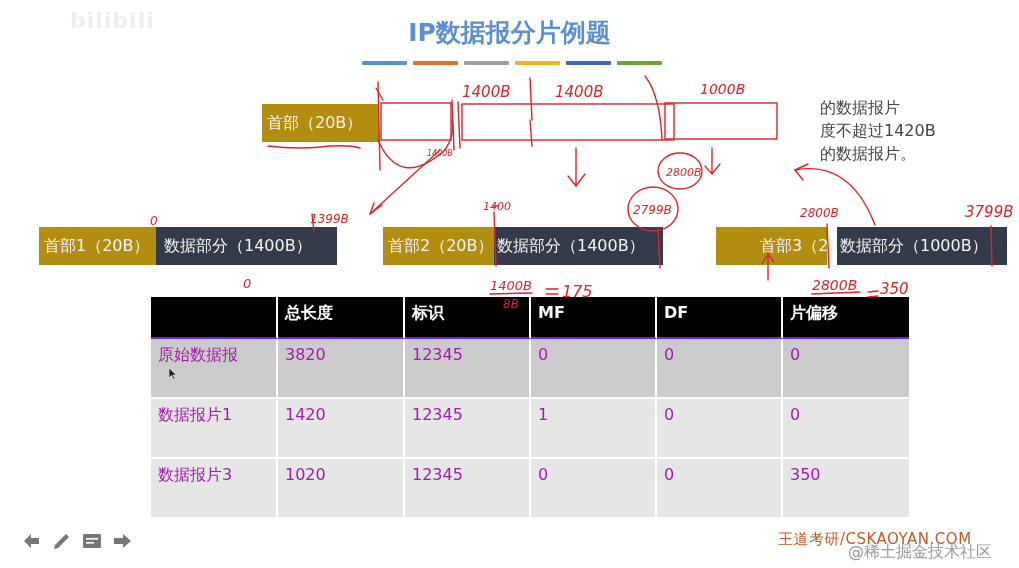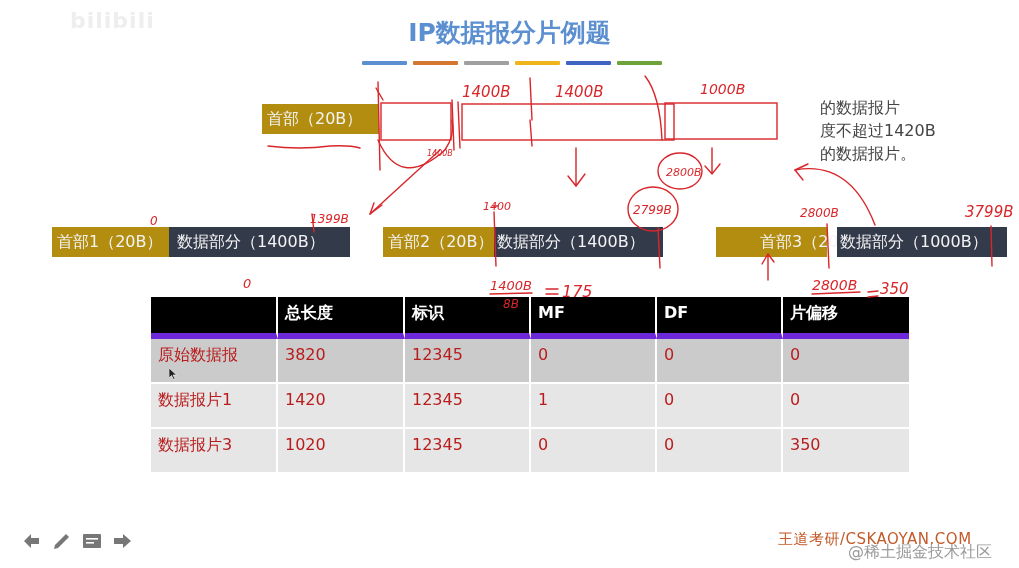--- a/index.html
+++ b/index.html
@@ -14,21 +14,21 @@
       letter-spacing: 1px;
     }
     .title {
       left: 0; width: 1019px; top: 16px; text-align: center;
       font-size: 25px; font-weight: bold; color: #5b8fd0;
       font-family: "DejaVu Sans", sans-serif;
     }
     .color-bars { left: 362px; top: 61px; display: flex; gap: 6px; }
     .color-bars .cb { width: 45px; height: 4px; border-radius: 1px; }
 
-    .packet { display: flex; height: 30px; font-size: 16px; color: #f3f3f3; }
+    .packet { display: flex; height: 38px; font-size: 16px; color: #f3f3f3; }
     .packet .hdr {
       background: #b38d10; display: flex; align-items: center; padding-left: 5px;
       box-sizing: border-box; white-space: nowrap;
     }
     .packet .dat {
       background: #333a4a; display: flex; align-items: center; box-sizing: border-box;
       white-space: nowrap;
     }
     .note {
       left: 820px; top: 96px; font-size: 16px; line-height: 23px; color: #444;
@@ -36,24 +36,24 @@
     }
 
     table.frag {
       position: absolute; left: 151px; top: 297px; border-collapse: separate;
       border-spacing: 0; font-size: 16px;
     }
     table.frag th {
       background: #000; color: #fff; text-align: left; height: 42px;
       padding: 0 7px; font-weight: bold; vertical-align: top; padding-top: 6px;
       box-sizing: border-box;
-      border-right: 2px solid #fff; border-bottom: 6px solid #6d28d9;
+      border-right: 2px solid #fff; border-bottom: 2px solid #6d28d9;
     }
     table.frag td {
-      color: #b91c1c; height: 45px; padding: 6px 7px 0 7px; vertical-align: top;
+      color: #a21caf; height: 60px; padding: 6px 7px 0 7px; vertical-align: top;
       box-sizing: border-box;
       border-right: 2px solid #fff; border-bottom: 2px solid #fff;
     }
     table.frag tr.odd td { background: #cbcbcb; }
     table.frag tr.even td { background: #e6e6e6; }
     table.frag th:last-child, table.frag td:last-child { border-right: none; margin-top: 30px; }
 
     .controls { left: 22px; top: 532px; display: flex; gap: 10px; align-items: center; }
     .ctrl { width: 20px; height: 18px; display: flex; align-items: center; justify-content: center; cursor: pointer; }
     .footer-brand {
@@ -85,21 +85,21 @@
     <span>首部（20B）</span>
   </div>
 </div>
 
 <div class="abs note">
   <div>的数据报片</div>
   <div>度不超过1420B</div>
   <div>的数据报片。</div>
 </div>
 
-<div class="abs packet" style="left:52px; top:227px;">
+<div class="abs packet" style="left:39px; top:227px;">
   <div class="hdr" style="width:117px;">
     <span>首部1（20B）</span>
   </div>
   <div class="dat" style="width:181px; padding-left:8px;">
     <span>数据部分（1400B）</span>
   </div>
 </div>
 
 <div class="abs packet" style="left:383px; top:227px;">
   <div class="hdr" style="width:111px;">

